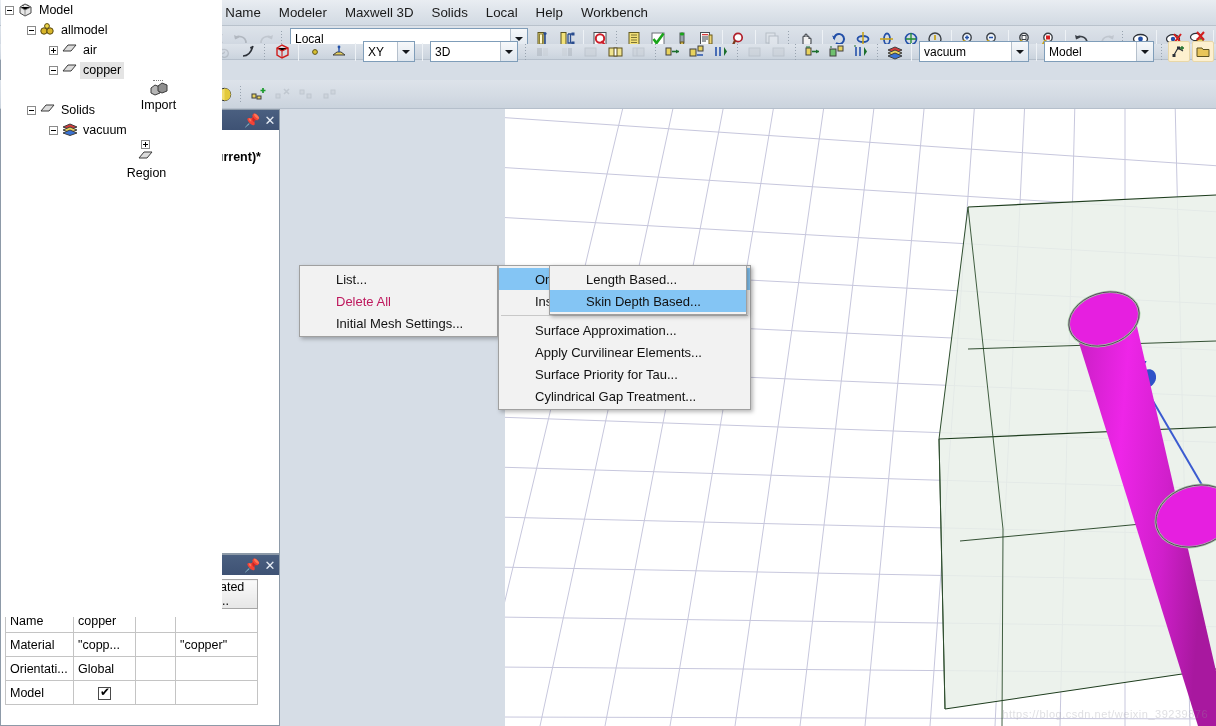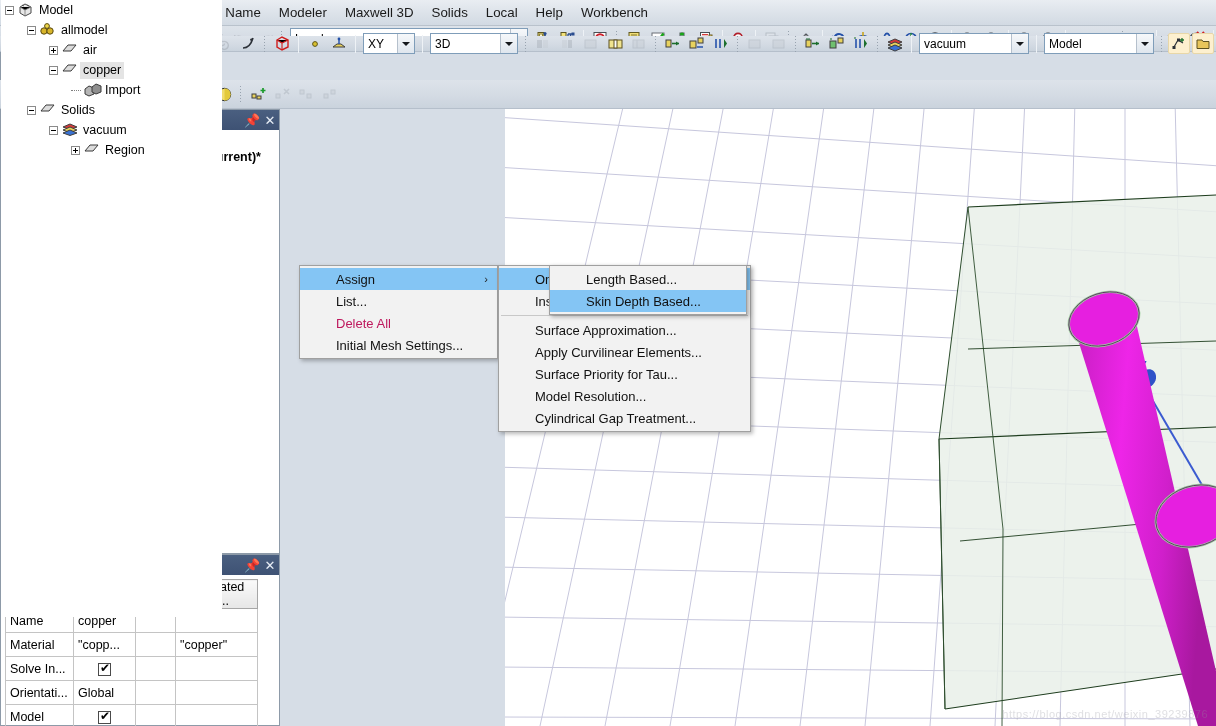--- a/index.html
+++ b/index.html
@@ -32,21 +32,21 @@
   }
 
   
   .toolbar-row {
     position: absolute; left: 0; width: 1216px;
     background: linear-gradient(to bottom, #dde3ea 0%, #d3dae3 60%, #cad3dd 100%);
     border-bottom: 1px solid #b5bfcb;
     display: flex; align-items: center;
   }
   #tb1 { top: 26px; height: 26px; }
-  #tb2 { top: 36px; height: 16px; }
+  #tb2 { top: 44px; height: 16px; }
   #tb3 { top: 80px; height: 29px; }
 
   .grip {
     width: 4px; height: 18px; margin: 0 3px; flex: none;
     background-image: radial-gradient(circle, #98a3af 40%, transparent 41%);
     background-size: 3px 3px;
   }
   .tb-sep { width: 1px; height: 18px; background: #a8b2bd; margin: 0 4px; flex: none;
             border-right: 1px solid #eef2f6; }
   .tbtn {
@@ -941,26 +941,20 @@
               <td></td>
               <td></td>
             </tr>
             <tr>
               <td>Material</td>
               <td>"copp...</td>
               <td></td>
               <td>"copper"</td>
             </tr>
             <tr>
-              <td>Solve In...</td>
-              <td class="center"><span class="chk"></span></td>
-              <td></td>
-              <td></td>
-            </tr>
-            <tr>
               <td>Orientati...</td>
               <td>Global</td>
               <td></td>
               <td></td>
             </tr>
             <tr>
               <td>Model</td>
               <td class="center"><span class="chk"></span></td>
               <td></td>
               <td></td>
@@ -1005,21 +999,21 @@
         </div>
         <div class="trow selgray" style="padding-left: 48px; height: 20px;">
           <div class="expander"></div>
           <span class="ticon">
             <svg width="17" height="13">
               <path d="M2 9 l5 -6 l8 0 l-5 6 z" fill="#dcdcdc" stroke="#3a3a3a"></path>
             </svg>
           </span>
           <span class="tlabel">copper</span>
         </div>
-        <div class="trow" style="padding-left: 70px; height: 20px;">
+        <div class="trow" style="padding-left: 94px; height: 20px; flex-direction: column;">
           <div class="dots"></div>
           <span class="ticon">
             <svg width="19" height="15">
               <path d="M2 7 l4 -3 l5 2 v6 l-5 2 l-4 -2 z" fill="#b5b5b5" stroke="#3a3a3a"></path>
               <path d="M9 5 l4 -3 l5 2 v6 l-5 2 l-4 -2 z" fill="#8f8f8f" stroke="#3a3a3a"></path>
             </svg>
           </span>
           <span class="tlabel">Import</span>
         </div>
         <div class="trow" style="padding-left: 26px; height: 20px;">
@@ -1035,21 +1029,21 @@
           <div class="expander"></div>
           <span class="ticon">
             <svg width="18" height="15">
               <path d="M2 5 l7 -3 l7 3 l-7 2.5 z" fill="#d33a3a" stroke="#3f3f3f"></path>
               <path d="M2 8 l7 -3 l7 3 l-7 2.5 z" fill="#e8d25e" stroke="#3f3f3f"></path>
               <path d="M2 11 l7 -3 l7 3 l-7 2.5 z" fill="#3a72d3" stroke="#3f3f3f"></path>
             </svg>
           </span>
           <span class="tlabel">vacuum</span>
         </div>
-        <div class="trow" style="padding-left: 70px; height: 20px;">
+        <div class="trow" style="padding-left: 70px; height: 20px; flex-direction: column;">
           <div class="expander plus"></div>
           <span class="ticon">
             <svg width="17" height="13">
               <path d="M2 9 l5 -6 l8 0 l-5 6 z" fill="#dcdcdc" stroke="#3a3a3a"></path>
             </svg>
           </span>
           <span class="tlabel">Region</span>
         </div>
       </div>
   </div>
@@ -1127,24 +1121,20 @@
         <ellipse cx="599" cy="210" rx="36" ry="26" transform="rotate(-18 599 210)" fill="#e61fe0" stroke="#9fd09f" stroke-width="2.4"></ellipse>
         <ellipse cx="599" cy="210" rx="36" ry="26" transform="rotate(-18 599 210)" fill="none" stroke="#5a2060" stroke-width="0.8"></ellipse>
         <ellipse cx="690" cy="407" rx="40" ry="30" transform="rotate(-18 690 407)" fill="#e61fe0" stroke="#9fd09f" stroke-width="2.4"></ellipse>
         <ellipse cx="690" cy="407" rx="40" ry="30" transform="rotate(-18 690 407)" fill="none" stroke="#5a2060" stroke-width="0.8"></ellipse>
       </g>
     </svg>
     <div class="watermark">https://blog.csdn.net/weixin_39239876</div>
   </div>
 
   <div class="ctxmenu" id="menu-assign">
-      <div class="ctxitem hl">
-        <span>Assign</span>
-        <span class="submark">›</span>
-      </div>
       <div class="ctxitem">
         <span>List...</span>
       </div>
       <div class="ctxitem disabled">
         <span>Delete All</span>
       </div>
       <div class="ctxitem">
         <span>Initial Mesh Settings...</span>
       </div>
     </div>
@@ -1162,23 +1152,20 @@
       <div class="ctxitem">
         <span>Surface Approximation...</span>
       </div>
       <div class="ctxitem">
         <span>Apply Curvilinear Elements...</span>
       </div>
       <div class="ctxitem">
         <span>Surface Priority for Tau...</span>
       </div>
       <div class="ctxitem">
-        <span>Model Resolution...</span>
-      </div>
-      <div class="ctxitem">
         <span>Cylindrical Gap Treatment...</span>
       </div>
     </div>
 
   <div class="ctxmenu" id="menu-lengths">
       <div class="ctxitem">
         <span>Length Based...</span>
       </div>
       <div class="ctxitem hl">
         <span>Skin Depth Based...</span>

